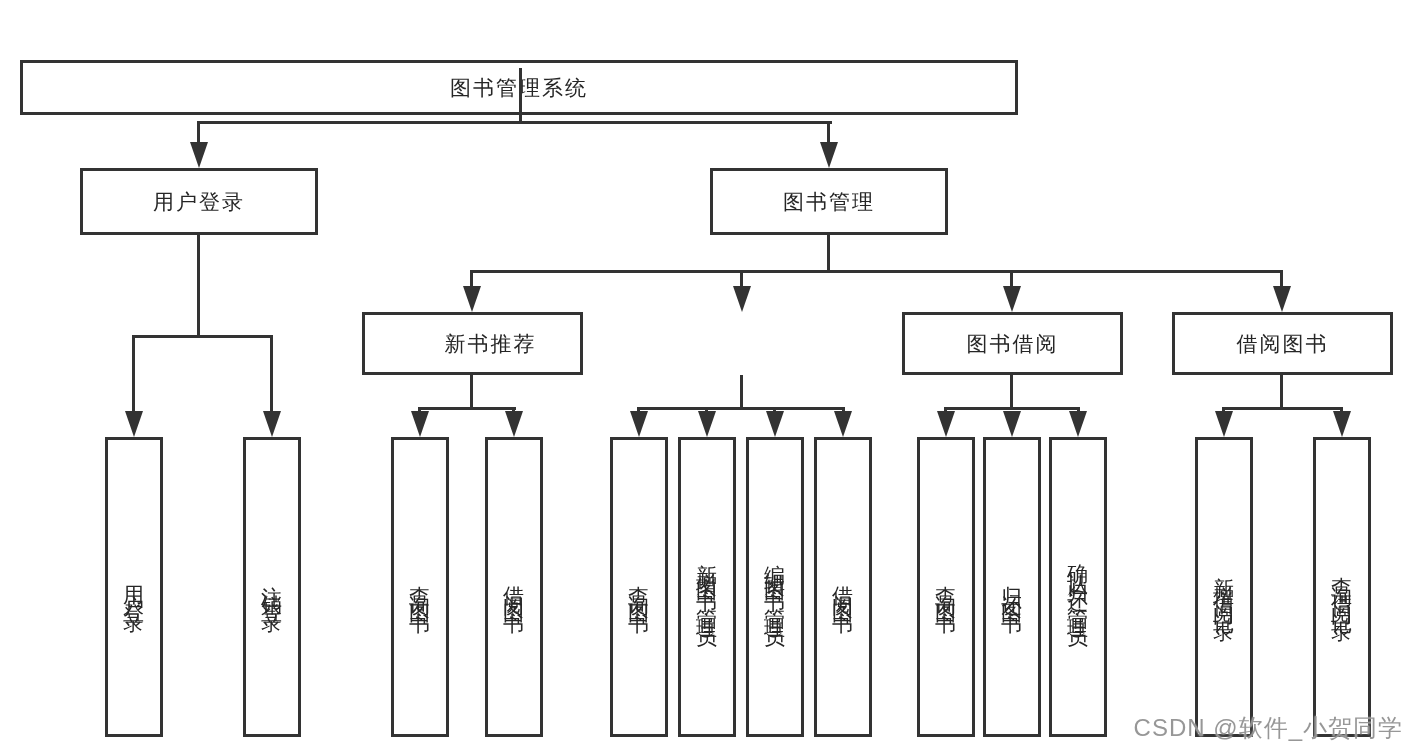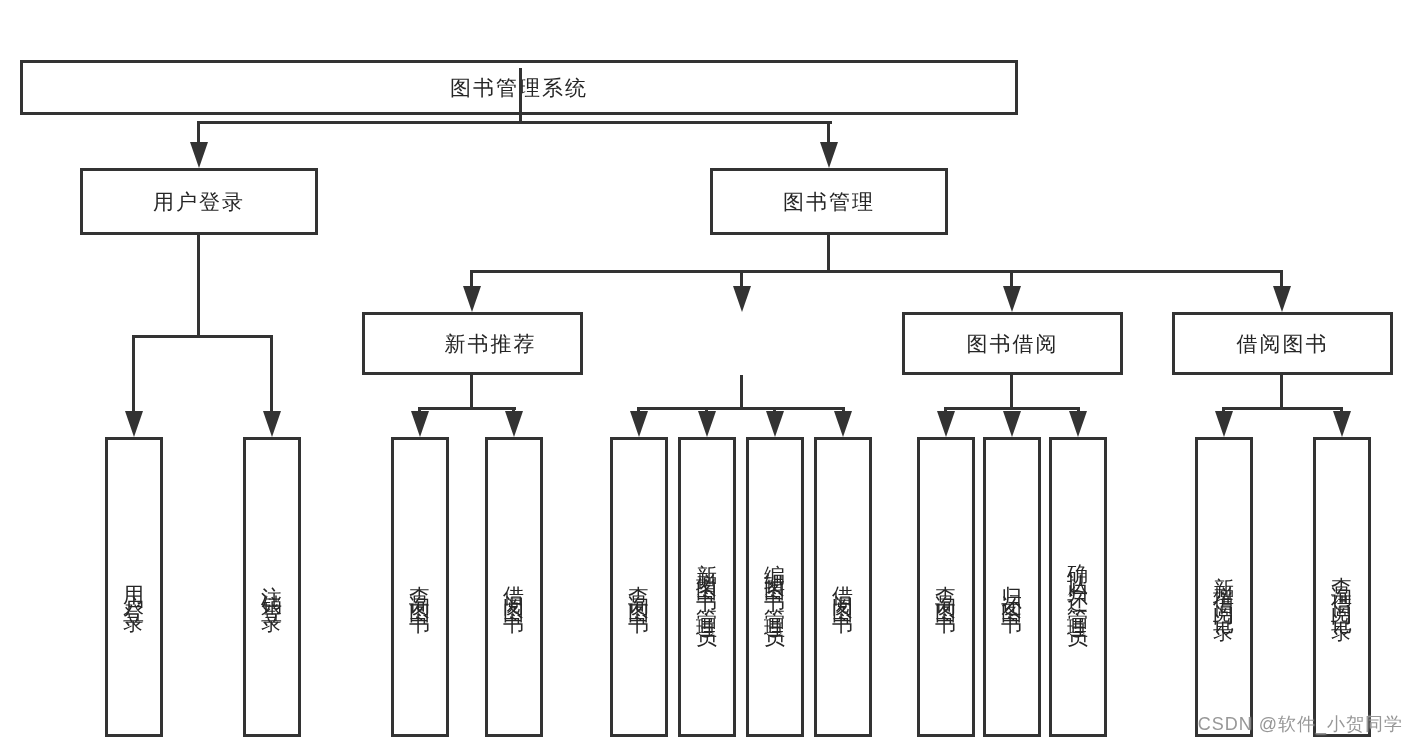--- a/index.html
+++ b/index.html
@@ -39,21 +39,21 @@
     position:absolute;
     width:0;height:0;
     border-left:9px solid transparent;
     border-right:9px solid transparent;
     border-top:26px solid #333333;
   }
   #watermark{
     position:absolute;
     top:712px;
     right:2px;
-    font-size:18px;
+    font-size:24px;
     color:rgba(140,140,140,0.9);
     letter-spacing:1px;
     z-index:10;
     text-shadow:0 0 2px #ffffff;
   }
 </style>
 </head>
 <body>
 
 <div id="canvas">

